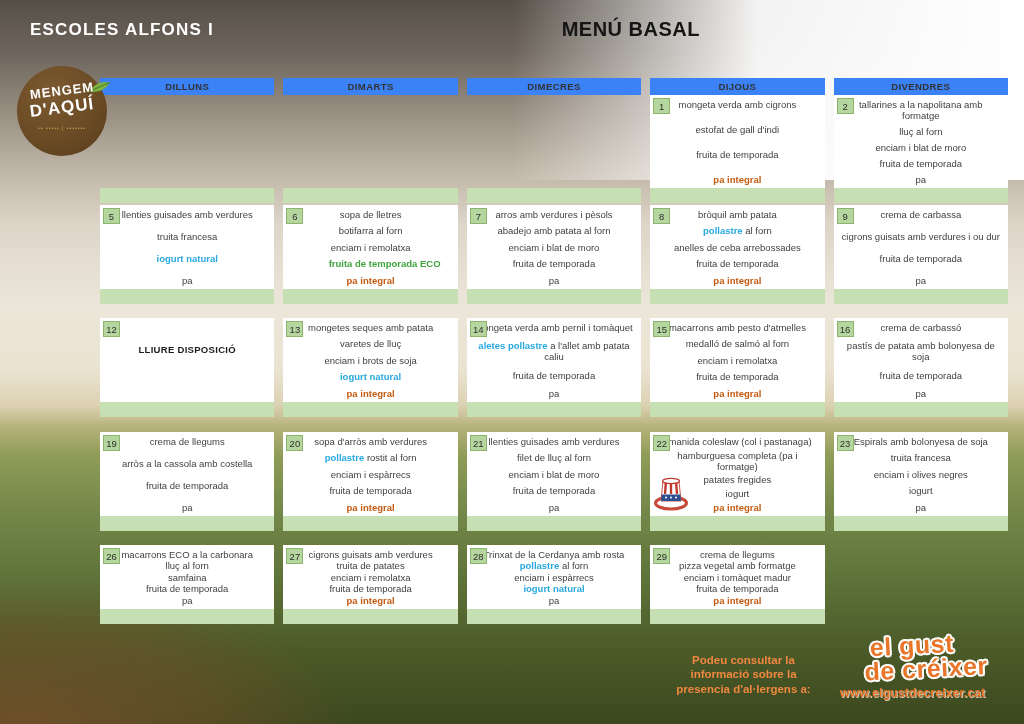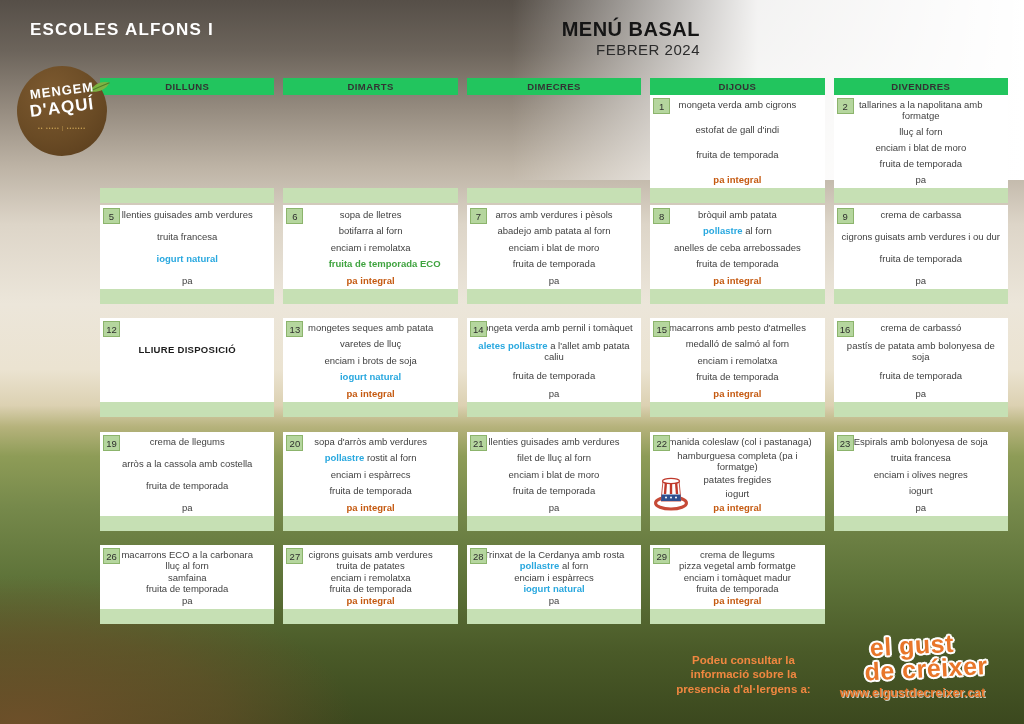--- a/index.html
+++ b/index.html
@@ -32,21 +32,21 @@
     background:radial-gradient(circle at 38% 30%, #7d5a30 0%, #6a4b25 55%, #573b1b 100%);
     color:#fff; text-align:center; z-index:3; }
   .logo .l1 { margin-top:17px; font-size:13px; font-weight:bold; letter-spacing:1px; transform:rotate(-7deg); }
   .logo .l2 { font-size:17px; font-weight:bold; letter-spacing:1px; transform:rotate(-7deg); }
   .logo .tg { margin-top:7px; font-size:5px; color:#c9a254; letter-spacing:1px; }
   .logo .leaf { position:absolute; right:-2px; top:12px; transform:rotate(18deg); }
 
   
   .grid { position:absolute; left:100px; top:78px; width:908px; z-index:2; }
   .day-headers, .week-row { display:grid; grid-template-columns:repeat(5,1fr); column-gap:9px; }
-  .day-header { height:17px; line-height:17px; background:#22c55e; text-align:center;
+  .day-header { height:17px; line-height:17px; background:#3b82f6; text-align:center;
     font-size:9.5px; font-weight:bold; color:#333; letter-spacing:.4px; }
   .cell-wrap { display:flex; flex-direction:column; }
   .cell-body { position:relative; background:#ffffff; padding:4px 7px 3px;
     display:flex; flex-direction:column; justify-content:space-between; }
   .w1 .cell-body { height:93px; }
   .w2 .cell-body, .w3 .cell-body, .w4 .cell-body { height:84px; }
   .w5 .cell-body { height:64px; }
   .w1 { margin-top:0; } .w2 { margin-top:2px; } .w3 { margin-top:14px; }
   .w4 { margin-top:15px; } .w5 { margin-top:14px; }
   .cell-strip { height:15px; background:#c6e0b4; }
@@ -77,21 +77,20 @@
 </head>
 <body>
 
 <div class="page">
   <div class="bg"></div>
 
   <div class="school">ESCOLES ALFONS I</div>
 
   <div class="title-block">
     <div class="title">MENÚ BASAL</div>
-    <div class="subtitle">FEBRER 2024</div>
   </div>
 
   <div class="logo">
     <span class="leaf">
       <svg width="20" height="18" viewBox="0 0 22 20">
         <path d="M2,18 C4,8 12,2 20,2 C18,12 10,17 2,18 Z" fill="#7cb342"></path>
         <path d="M2,18 C8,12 14,7 20,2" stroke="#4e7d2a" stroke-width="1.2" fill="none"></path>
       </svg>
     </span>
     <div class="l1">MENGEM</div>

